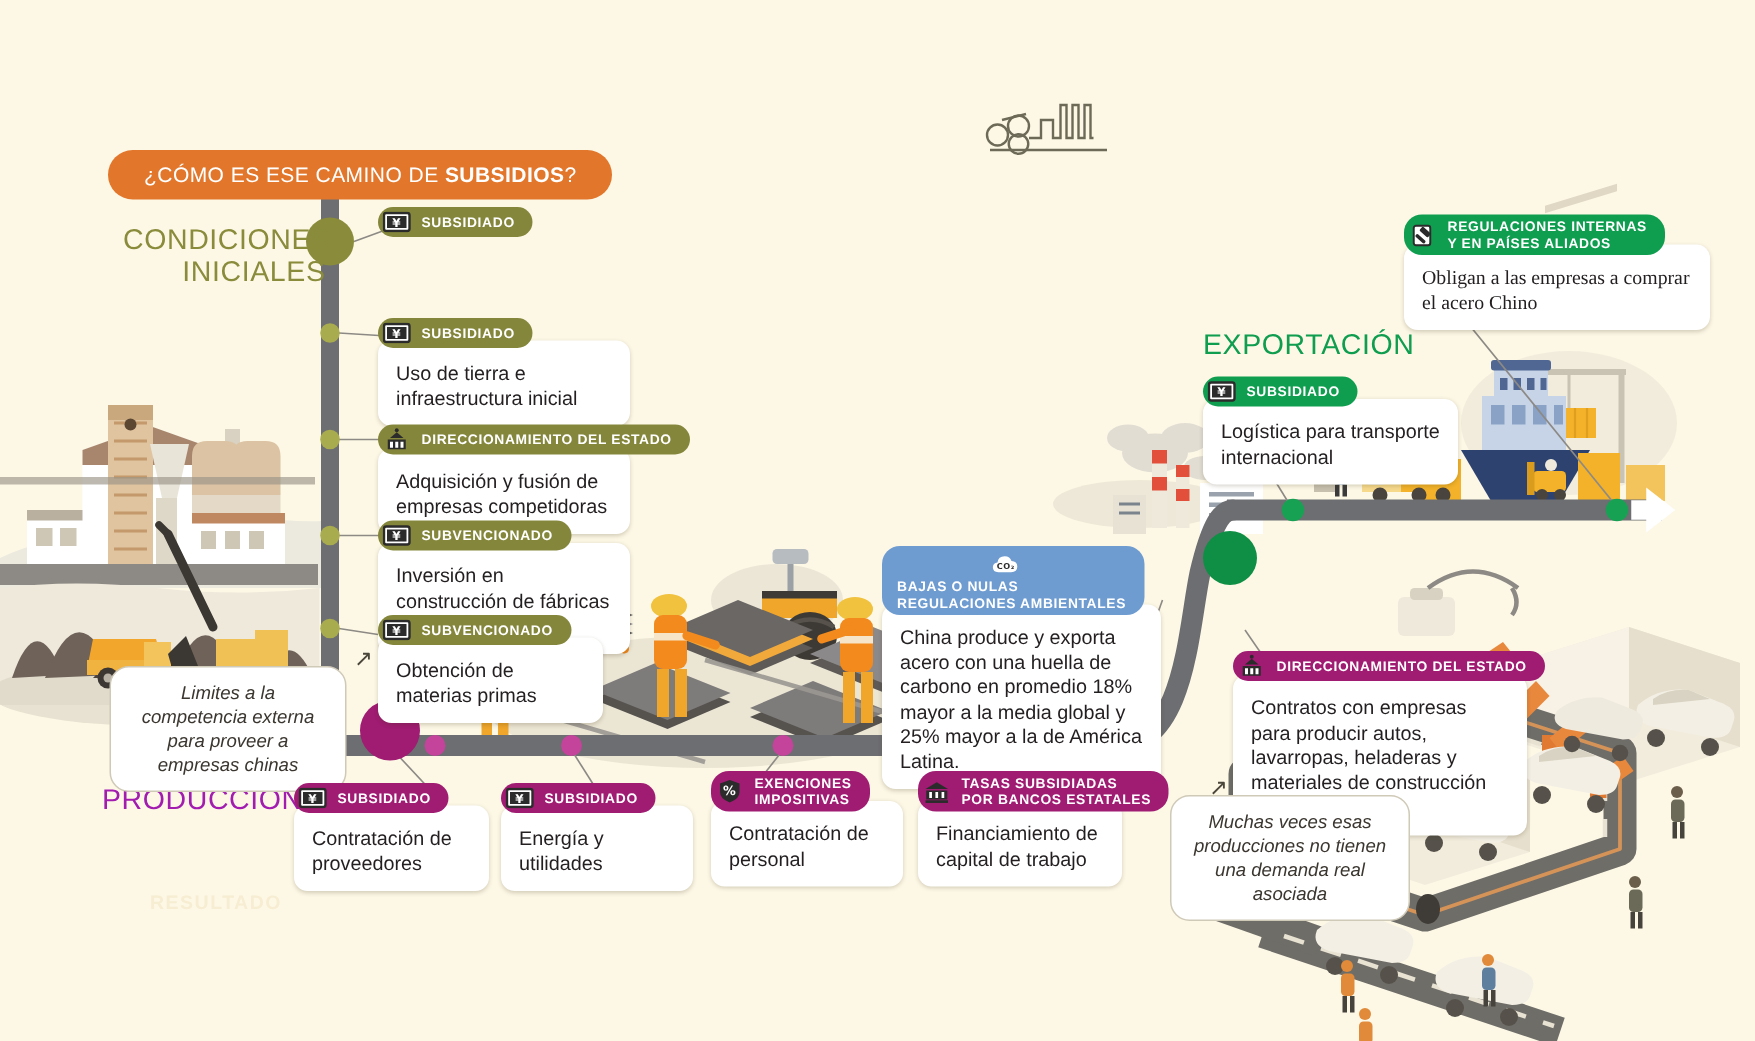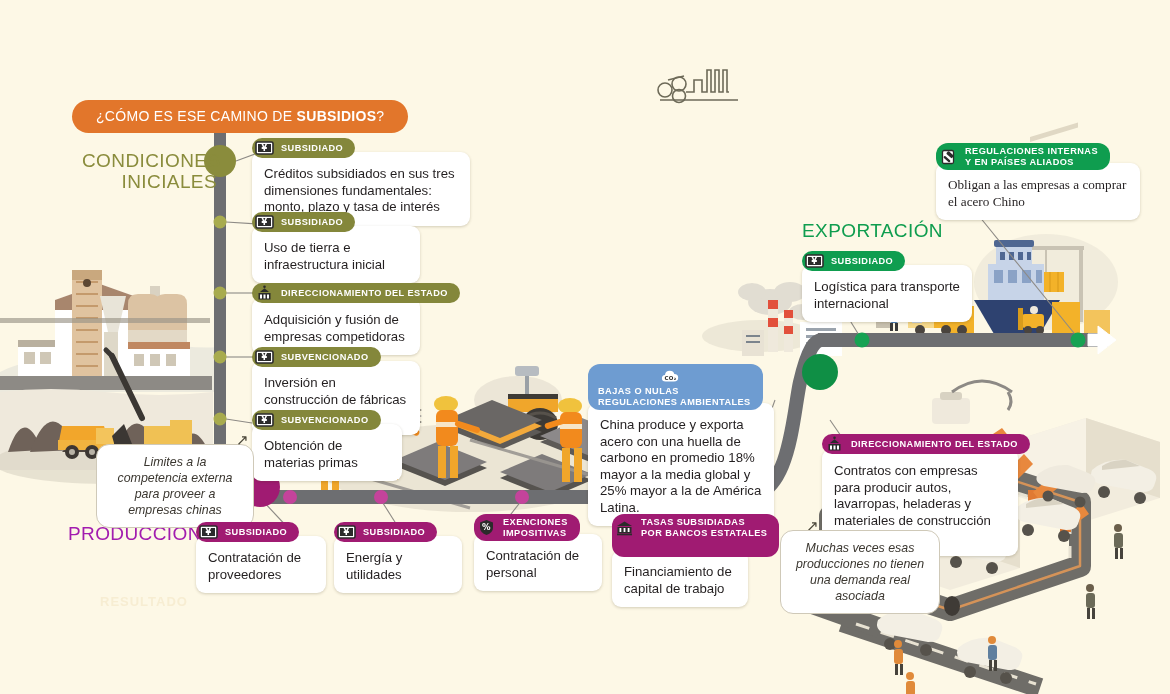--- a/index.html
+++ b/index.html
@@ -567,21 +567,20 @@
     <div class="badge b-olive">
       <span class="badge-ico">
         <svg width="19" height="14" viewBox="0 0 19 14">
             <rect x="1" y="1" width="17" height="12" rx="1.5" fill="#ffffff" stroke="#2b2b2b" stroke-width="1.6"></rect>
             <rect x="3" y="3" width="13" height="8" fill="#2b2b2b"></rect>
             <text x="9.5" y="10" font-size="8" fill="#ffffff" text-anchor="middle" font-family="DejaVu Sans">¥</text>
           </svg>
       </span>
       <span class="bt">SUBSIDIADO</span>
     </div>
-    <div class="card" style="margin-top:-7px;padding-top:14px;width:218px;">Créditos subsidiados en sus tres dimensiones fundamentales: monto, plazo y tasa de interés</div>
   </div>
 
   <div class="abs" style="left:252px;top:212px;width:168px;">
     <div class="badge b-olive">
       <span class="badge-ico">
         <svg width="19" height="14" viewBox="0 0 19 14">
             <rect x="1" y="1" width="17" height="12" rx="1.5" fill="#ffffff" stroke="#2b2b2b" stroke-width="1.6"></rect>
             <rect x="3" y="3" width="13" height="8" fill="#2b2b2b"></rect>
             <text x="9.5" y="10" font-size="8" fill="#ffffff" text-anchor="middle" font-family="DejaVu Sans">¥</text>
           </svg>
@@ -631,21 +630,21 @@
             <rect x="1" y="1" width="17" height="12" rx="1.5" fill="#ffffff" stroke="#2b2b2b" stroke-width="1.6"></rect>
             <rect x="3" y="3" width="13" height="8" fill="#2b2b2b"></rect>
             <text x="9.5" y="10" font-size="8" fill="#ffffff" text-anchor="middle" font-family="DejaVu Sans">¥</text>
           </svg>
       </span>
       <span class="bt">SUBVENCIONADO</span>
     </div>
     <div class="card" style="margin-top:-7px;padding-top:14px;width:150px;">Obtención de materias primas</div>
   </div>
 
-  <div class="abs note" style="left:96px;top:444px;width:158px;">Limites a la competencia externa para proveer a empresas chinas</div>
+  <div class="abs note" style="left:73px;top:444px;width:158px;">Limites a la competencia externa para proveer a empresas chinas</div>
   <div class="abs arrow-glyph" style="left:236px;top:432px;">↗</div>
 
   <div class="abs" style="left:196px;top:522px;width:130px;">
     <div class="badge b-magenta">
       <span class="badge-ico">
         <svg width="19" height="14" viewBox="0 0 19 14">
             <rect x="1" y="1" width="17" height="12" rx="1.5" fill="#ffffff" stroke="#2b2b2b" stroke-width="1.6"></rect>
             <rect x="3" y="3" width="13" height="8" fill="#2b2b2b"></rect>
             <text x="9.5" y="10" font-size="8" fill="#ffffff" text-anchor="middle" font-family="DejaVu Sans">¥</text>
           </svg>
@@ -676,21 +675,21 @@
             <path d="M8.5 1 L15 3.4 L15 9 q0 4.6 -6.5 7 Q2 13.6 2 9 L2 3.4 Z" fill="#2b2b2b"></path>
             <text x="8.5" y="11" font-size="8.5" fill="#ffffff" text-anchor="middle" font-family="DejaVu Sans">%</text>
           </svg>
       </span>
       <span class="bt" style="line-height:10.5px;"><span>EXENCIONES</span><br><span>IMPOSITIVAS</span></span>
     </div>
     <div class="card" style="margin-top:-7px;padding-top:14px;width:128px;">Contratación de personal</div>
   </div>
 
   <div class="abs" style="left:612px;top:514px;width:136px;">
-    <div class="badge b-magenta" style="padding-top:3px;padding-bottom:19px;align-items:center;">
+    <div class="badge b-magenta" style="padding-top:3px;padding-bottom:3px;align-items:center;">
       <span class="badge-ico">
         <svg width="17" height="16" viewBox="0 0 17 16">
             <path d="M8.5 1.5 L16 6 L1 6 Z" fill="#2b2b2b"></path>
             <rect x="1.5" y="7" width="14" height="6" fill="#2b2b2b"></rect>
             <g fill="#ffffff">
               <rect x="3.5" y="8" width="1.8" height="4"></rect>
               <rect x="7.6" y="8" width="1.8" height="4"></rect>
               <rect x="11.7" y="8" width="1.8" height="4"></rect>
             </g>
             <rect x="1" y="13.5" width="15" height="1.8" fill="#2b2b2b"></rect>

